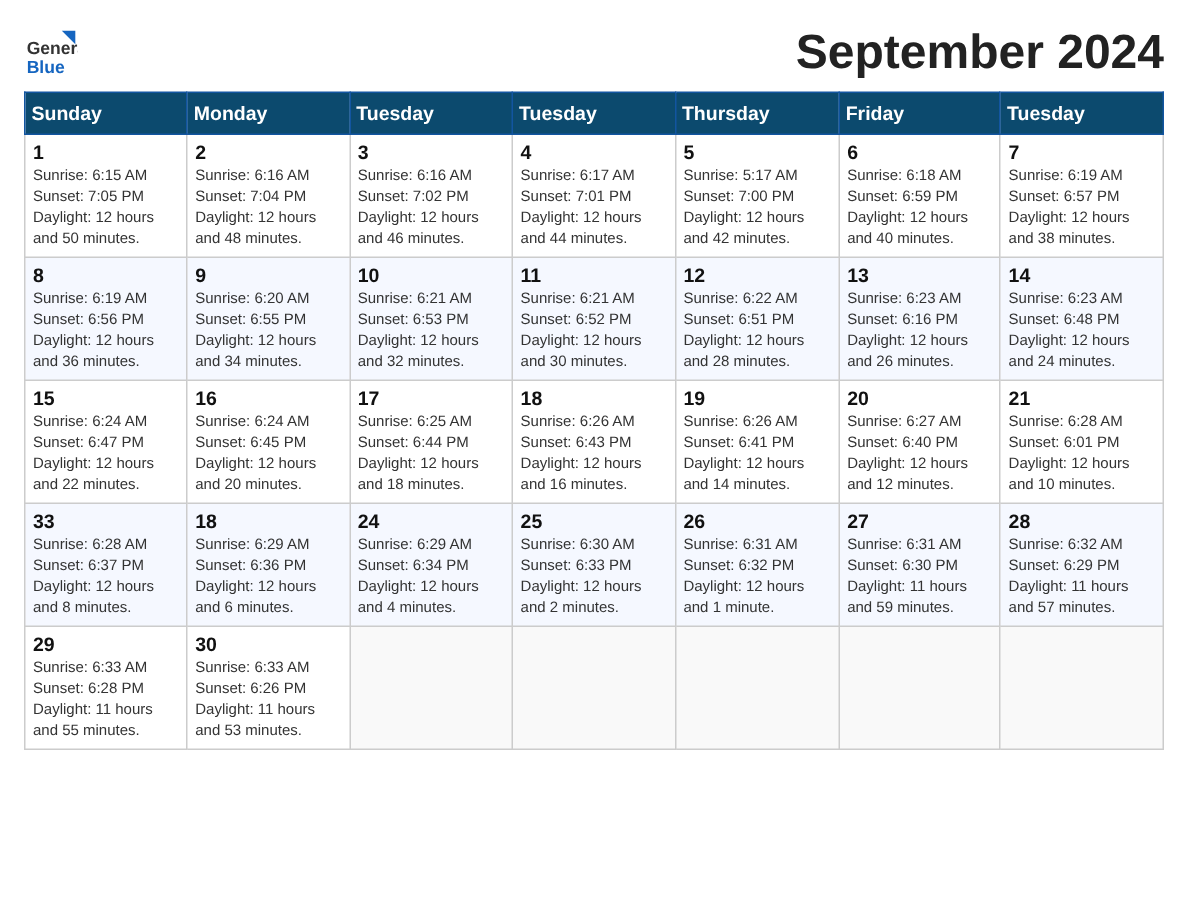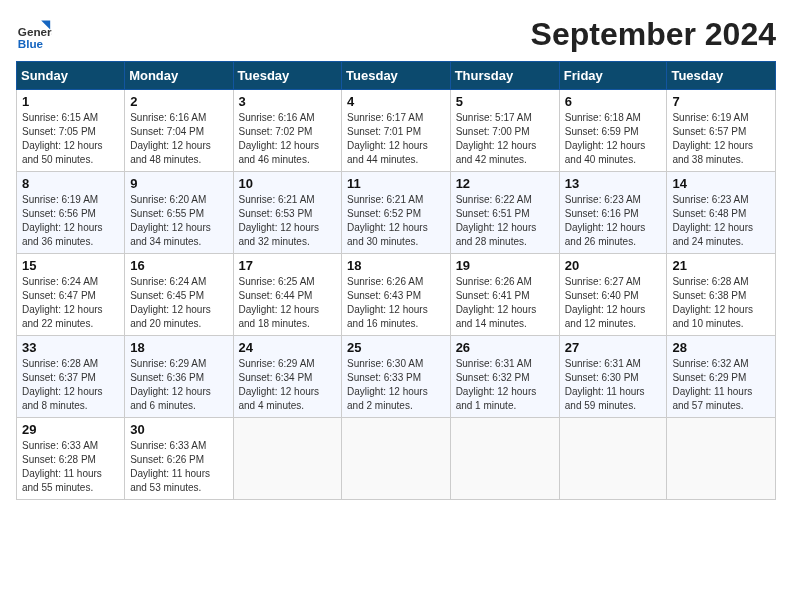--- a/index.html
+++ b/index.html
@@ -249,21 +249,21 @@
         <td>
           <span class="day-num">20</span>
           <div class="day-info">Sunrise: 6:27 AM
 Sunset: 6:40 PM
 Daylight: 12 hours
 and 12 minutes.</div>
         </td>
         <td>
           <span class="day-num">21</span>
           <div class="day-info">Sunrise: 6:28 AM
-Sunset: 6:38 PM
+Sunset: 6:01 PM
 Daylight: 12 hours
 and 10 minutes.</div>
         </td>
       </tr>
       <tr>
         <td>
           <span class="day-num">33</span>
           <div class="day-info">Sunrise: 6:28 AM
 Sunset: 6:37 PM
 Daylight: 12 hours

